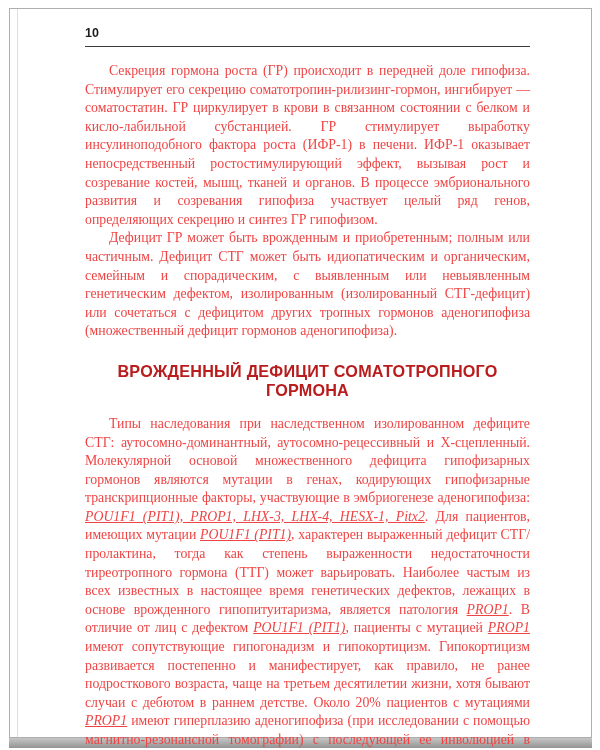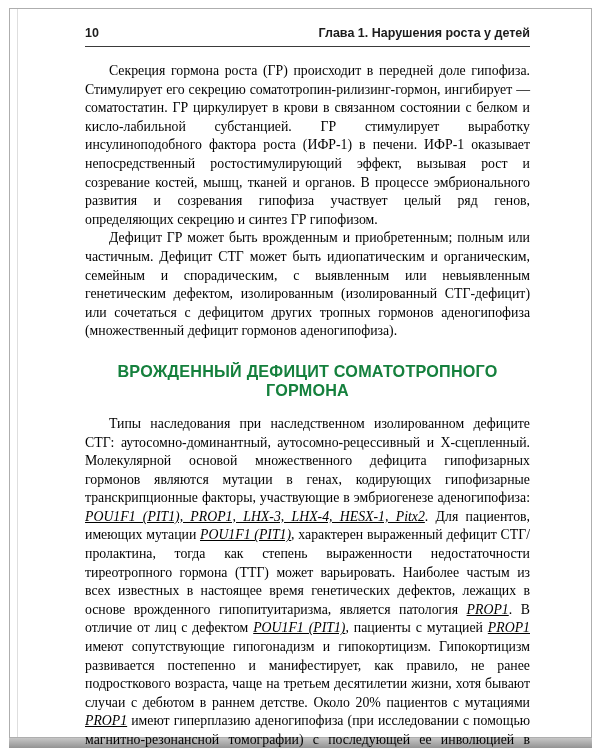--- a/index.html
+++ b/index.html
@@ -46,45 +46,44 @@
     padding-bottom: 6px;
     border-bottom: 1px solid #3a3a3a;
     margin-bottom: 15px;
   }
   .body-para {
     margin: 0;
     text-indent: 24px;
     text-align: justify;
     font-size: 13.8px;
     line-height: 18.6px;
-    color: #000000;
+    color: #ef4444;
   }
   .body-para em { font-style: italic; text-decoration: underline; }
   .section-heading {
     font-family: "Liberation Sans", sans-serif;
     font-weight: 700;
     font-size: 16.2px;
     letter-spacing: 0.2px;
     text-align: center;
-    color: #15803d;
+    color: #b91c1c;
     margin: 21px 0 15px 0;
   }
 </style>
 </head>
 <body>
 
 <div class="scan">
   <div class="page-border"></div>
   <div class="left-inner-line"></div>
   <div class="page-bottom-edge"></div>
 
   <div class="content">
     <div class="running-header">
       <span>10</span>
-      <span>Глава 1. Нарушения роста у детей</span>
     </div>
 
     <p class="body-para">Секреция гормона роста (ГР) происходит в передней доле гипофиза. Стимулирует его секрецию соматотропин-рилизинг-гормон, ингибирует — соматостатин. ГР циркулирует в крови в связанном состоянии с белком и кисло-лабильной субстанцией. ГР стимулирует выработку инсулиноподобного фактора роста (ИФР-1) в печени. ИФР-1 оказывает непосредственный ростостимулирующий эффект, вызывая рост и созревание костей, мышц, тканей и органов. В процессе эмбрионального развития и созревания гипофиза участвует целый ряд генов, определяющих секрецию и синтез ГР гипофизом.</p>
 
     <p class="body-para">Дефицит ГР может быть врожденным и приобретенным; полным или частичным. Дефицит СТГ может быть идиопатическим и органическим, семейным и спорадическим, с выявленным или невыявленным генетическим дефектом, изолированным (изолированный СТГ-дефицит) или сочетаться с дефицитом других тропных гормонов аденогипофиза (множественный дефицит гормонов аденогипофиза).</p>
 
     <h1 class="section-heading">ВРОЖДЕННЫЙ ДЕФИЦИТ СОМАТОТРОПНОГО ГОРМОНА</h1>
 
     <p class="body-para"><span>Типы наследования при наследственном изолированном дефиците СТГ: аутосомно-доминантный, аутосомно-рецессивный и Х-сцепленный. Молекулярной основой множественного дефицита гипофизарных гормонов являются мутации в генах, кодирующих гипофизарные транскрипционные факторы, участвующие в эмбриогенезе аденогипофиза: </span><em>POU1F1 (PIT1), PROP1, LHX-3, LHX-4, HESX-1, Pitx2</em><span>. Для пациентов, имеющих мутации </span><em>POU1F1 (PIT1)</em><span>, характерен выраженный дефицит СТГ/пролактина, тогда как степень выраженности недостаточности тиреотропного гормона (ТТГ) может варьировать. Наиболее частым из всех известных в настоящее время генетических дефектов, лежащих в основе врожденного гипопитуитаризма, является патология </span><em>PROP1</em><span>. В отличие от лиц с дефектом </span><em>POU1F1 (PIT1)</em><span>, пациенты с мутацией </span><em>PROP1</em><span> имеют сопутствующие гипогонадизм и гипокортицизм. Гипокортицизм развивается постепенно и манифестирует, как правило, не ранее подросткового возраста, чаще на третьем десятилетии жизни, хотя бывают случаи с дебютом в раннем детстве. Около 20% пациентов с мутациями </span><em>PROP1</em><span> имеют гиперплазию аденогипофиза (при исследовании с помощью магнитно-резонансной томографии) с последующей ее инволюцией в процессе жизни вплоть до пустого турецкого седла. Ранее данную картину гиперплазии аденогипофиза расценивали как опухоле-</span></p>
   </div>

